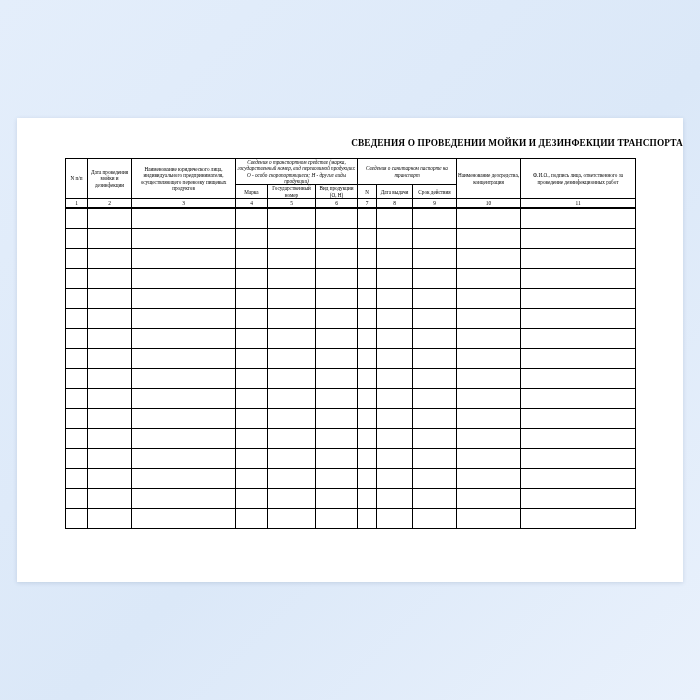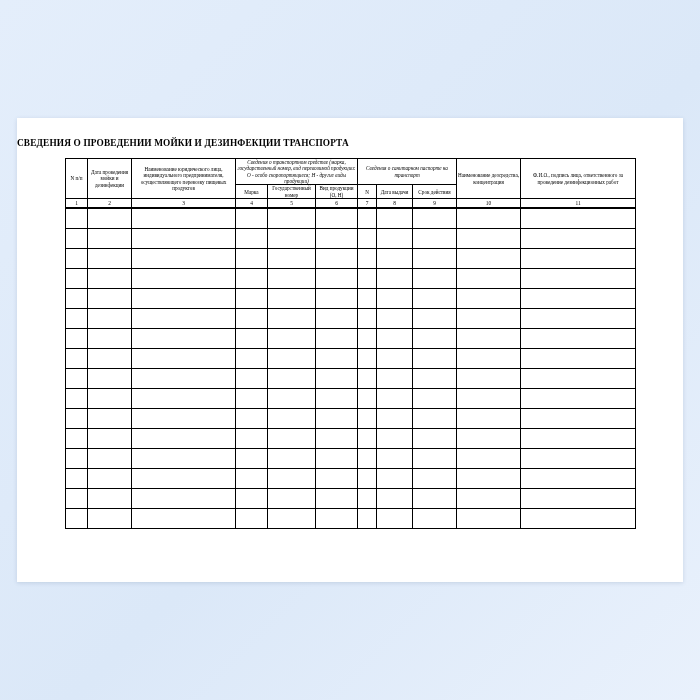--- a/index.html
+++ b/index.html
@@ -27,21 +27,21 @@
     width: 666px;
     height: 464px;
     background: #ffffff;
     box-shadow: 0 1px 4px rgba(60,90,130,0.18);
   }
   .doc-title {
     position: absolute;
     left: 0;
     top: 20px;
     width: 666px;
-    text-align: left;
+    text-align: right;
     font-size: 9.3px;
     font-weight: bold;
     letter-spacing: 0.15px;
     color: #000;
   }
   table.journal {
     position: absolute;
     left: 48px;
     top: 40px;
     border-collapse: collapse;

